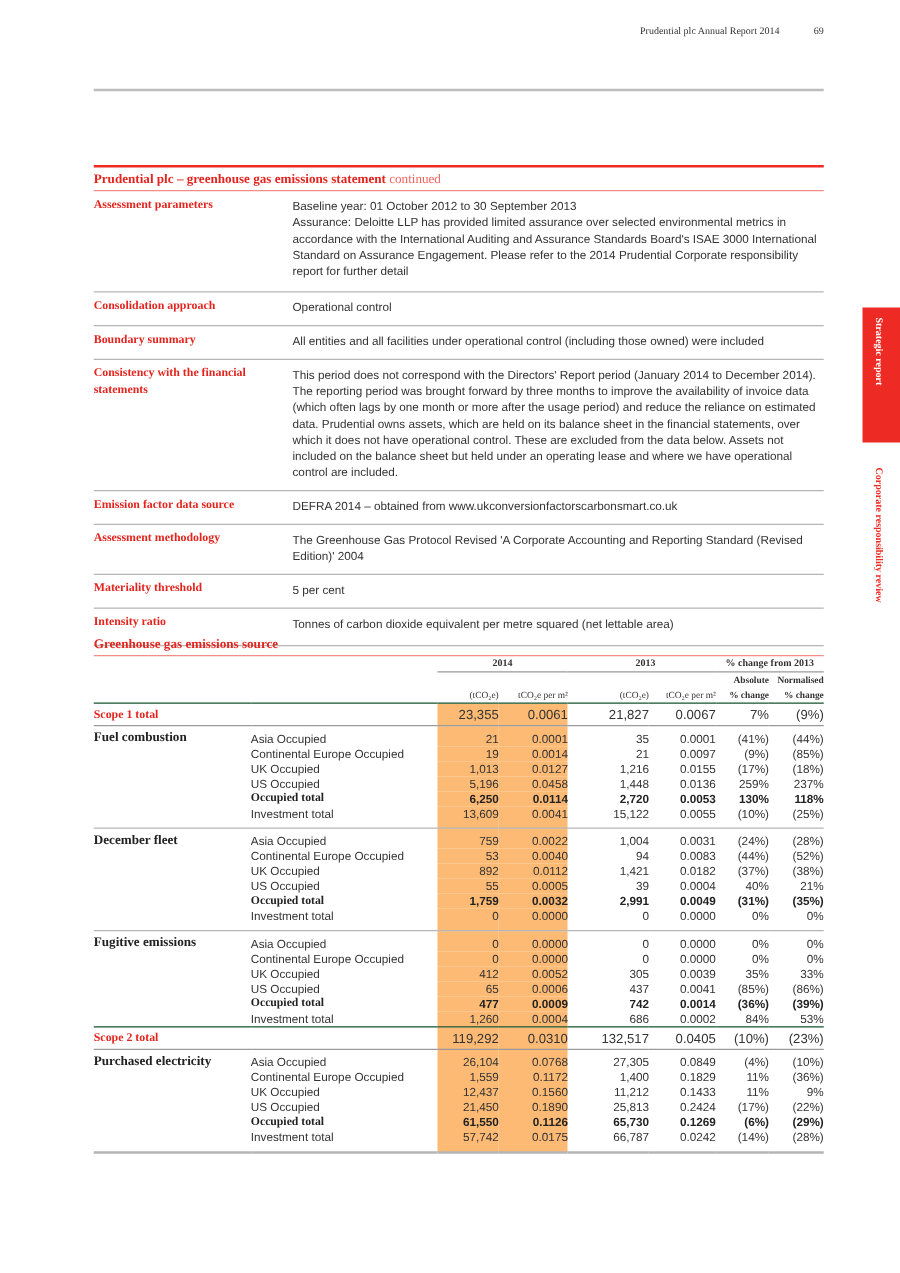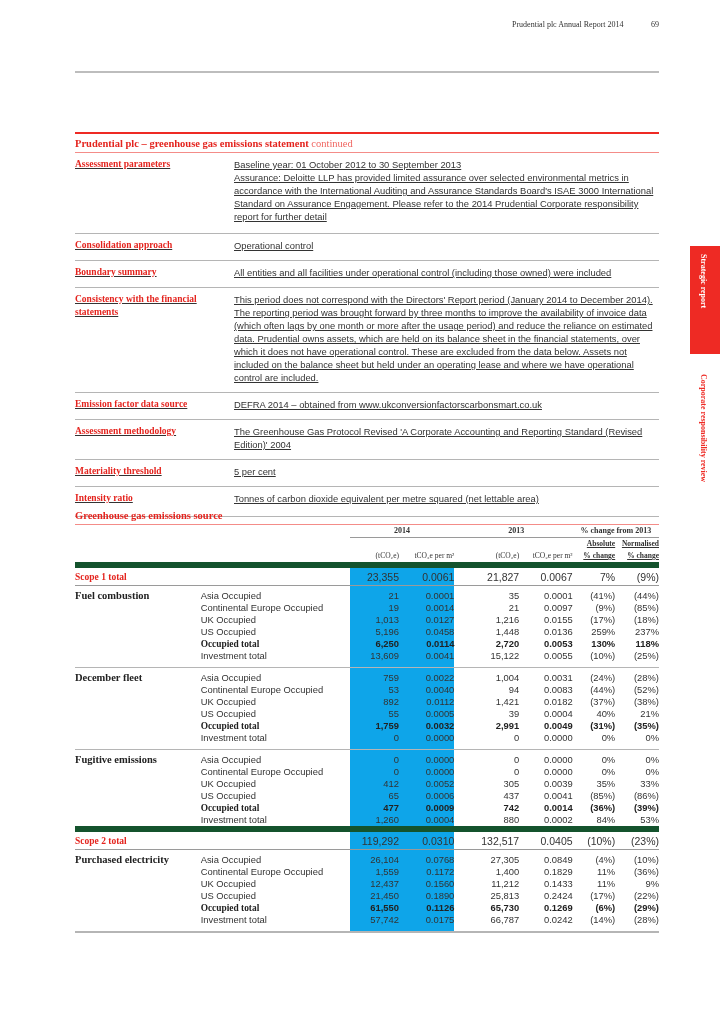--- a/index.html
+++ b/index.html
@@ -16,42 +16,42 @@
   .side-tab.red .vtext { color: #ffffff; }
   .side-tab.plain { top: 366px; height: 140px; }
   .side-tab.plain .vtext { color: #ee2a24; }
 
   .section { position: absolute; left: 75px; width: 584px; }
   .sec-head { font-family: "Liberation Serif", serif; font-weight: bold; font-size: 10.5px; color: #e4241e; padding: 4px 0 3px 0; }
   .sec-head .cont { font-weight: normal; color: #f0645f; }
   .redline-thick { height: 2px; background: #ee2a24; }
   .redline-thin { height: 1px; background: #f48c88; }
 
-  .params .row { display: flex; border-bottom: 1px solid #b5b5b5; padding: 5px 0 8px 0; text-decoration: underline; }
+  .params .row { display: flex; border-bottom: 1px solid #b5b5b5; padding: 5px 0 8px 0; }
   .params .row .lbl { width: 153px; flex: none; font-family: "Liberation Serif", serif; font-weight: bold; color: #e4241e; font-size: 9.5px; line-height: 13px; padding-right: 6px; }
   .params .row .val { flex: 1; font-size: 9.4px; line-height: 13px; color: #333; }
   .params .row .val div { white-space: normal; }
 
   table.ghg { width: 584px; border-collapse: collapse; font-size: 9.4px; color: #333; }
   table.ghg td { padding: 0; height: 12px; line-height: 12px; white-space: nowrap; }
   table.ghg .c-cat { width: 127px; }
   table.ghg .c-sub { width: 150px; }
   table.ghg .num { text-align: right; }
   table.ghg .c1 { width: 50px; }
   table.ghg .c2 { width: 56px; }
   table.ghg .c3 { width: 60px; }
   table.ghg .c4 { width: 54px; }
   table.ghg .c5 { width: 43px; }
   table.ghg .c6 { width: 44px; }
-  .shade { background: #0ea5e9; }
+  .shade { background: #fdba74; }
   .grp-head td { font-family: "Liberation Serif", serif; font-weight: bold; font-size: 8px; text-align: center; height: 14px; }
   .grp-head .under { border-bottom: 1px solid #9a9a9a; }
   .unit-head td { font-family: "Liberation Serif", serif; font-size: 7.5px; height: 22px; line-height: 9px; vertical-align: bottom; padding-bottom: 3px; }
-  .unit-head .bold { font-weight: bold; text-decoration: underline; }
-  tr.scope td { font-size: 10.5px; height: 17px; border-top: 6px solid #14532d; border-bottom: 1px solid #9a9a9a; }
+  .unit-head .bold { font-weight: bold; }
+  tr.scope td { font-size: 10.5px; height: 17px; border-top: 1px solid #14532d; border-bottom: 1px solid #9a9a9a; }
   tr.scope td.lbl { font-family: "Liberation Serif", serif; font-weight: bold; color: #e4241e; font-size: 9.5px; }
   tr.first td { padding-top: 4px; }
   tr.first td.cat { font-family: "Liberation Serif", serif; font-weight: bold; font-size: 10.5px; color: #222; }
   tr.total td { font-weight: bold; color: #222; }
   tr.total td.sub { font-family: "Liberation Serif", serif; margin-left: 48px; }
   tr.last td { padding-bottom: 5px; border-bottom: 1px solid #b5b5b5; }
   tr.final td { border-bottom: 2px solid #b5b5b5; }
 </style>
 </head>
 <body>
@@ -350,21 +350,21 @@
       <td class="num">0.0014</td>
       <td class="num">(36%)</td>
       <td class="num">(39%)</td>
     </tr>
     <tr>
       <td></td>
       <td class="sub">Investment total</td>
       <td class="num shade">1,260</td>
       <td class="num shade">0.0004</td>
       <td></td>
-      <td class="num">880</td>
+      <td class="num">686</td>
       <td class="num">0.0002</td>
       <td class="num">84%</td>
       <td class="num">53%</td>
     </tr>
 
     <tr class="scope">
       <td class="lbl" colspan="2">Scope 2 total</td>
       <td class="num shade">119,292</td>
       <td class="num shade">0.0310</td>
       <td></td>

